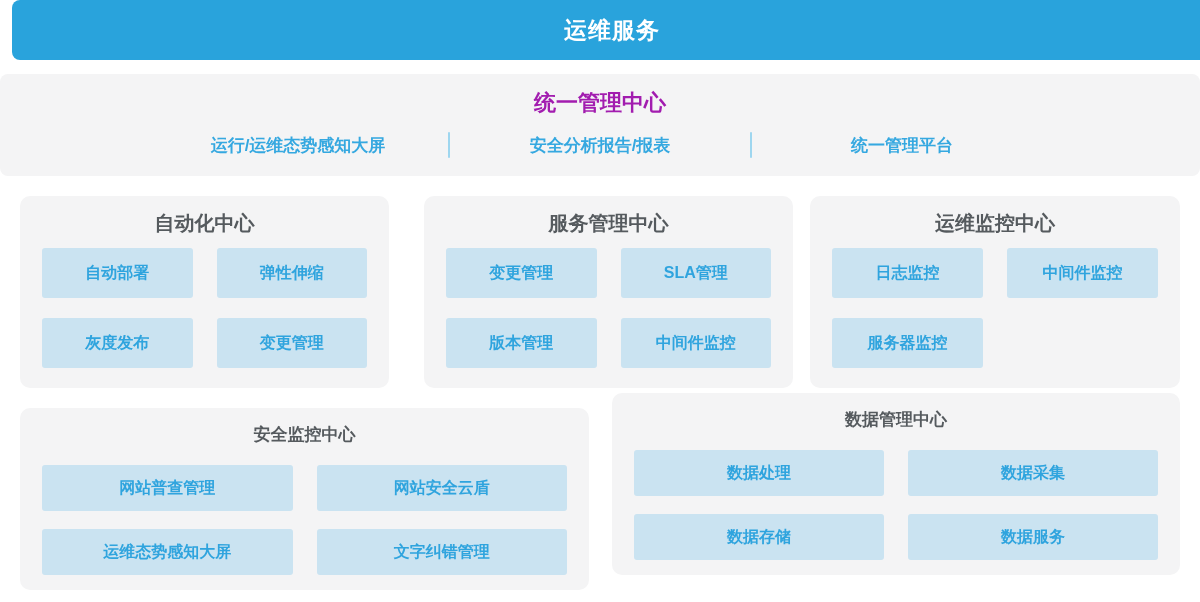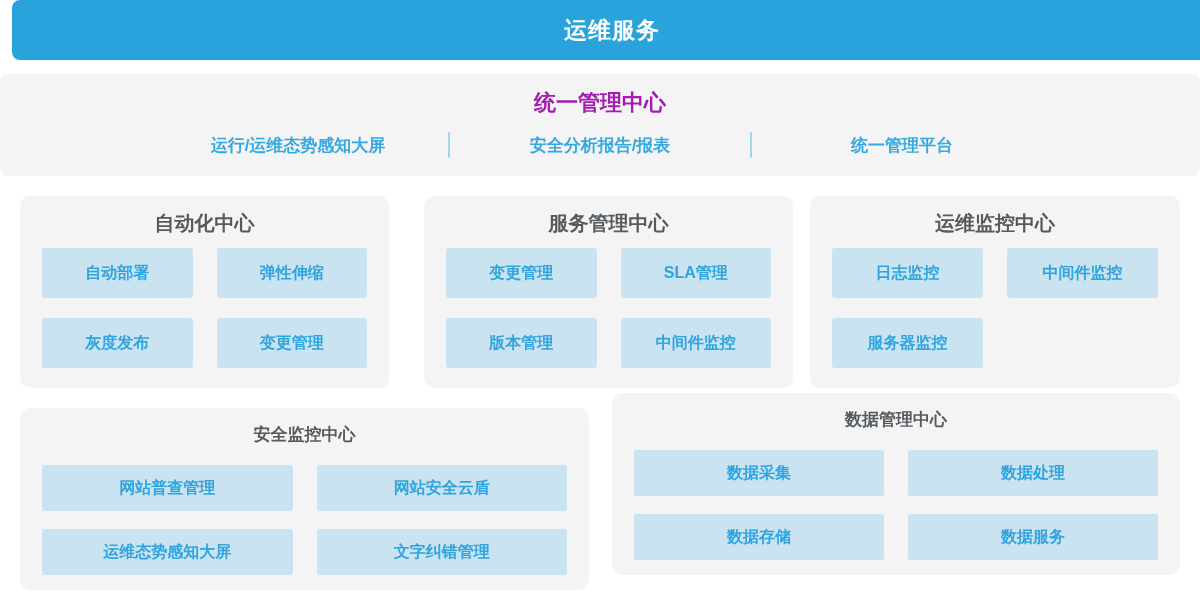--- a/index.html
+++ b/index.html
@@ -183,20 +183,20 @@
       <div class="chip">网站普查管理</div>
       <div class="chip">网站安全云盾</div>
       <div class="chip">运维态势感知大屏</div>
       <div class="chip">文字纠错管理</div>
     </div>
   </div>
 
   <div class="panel" id="panel-data">
     <div class="panel-title">数据管理中心</div>
     <div class="chip-grid">
+      <div class="chip">数据处理</div>
       <div class="chip">数据采集</div>
-      <div class="chip">数据处理</div>
       <div class="chip">数据存储</div>
       <div class="chip">数据服务</div>
     </div>
   </div>
 
 </div>
 
 </body></html>

